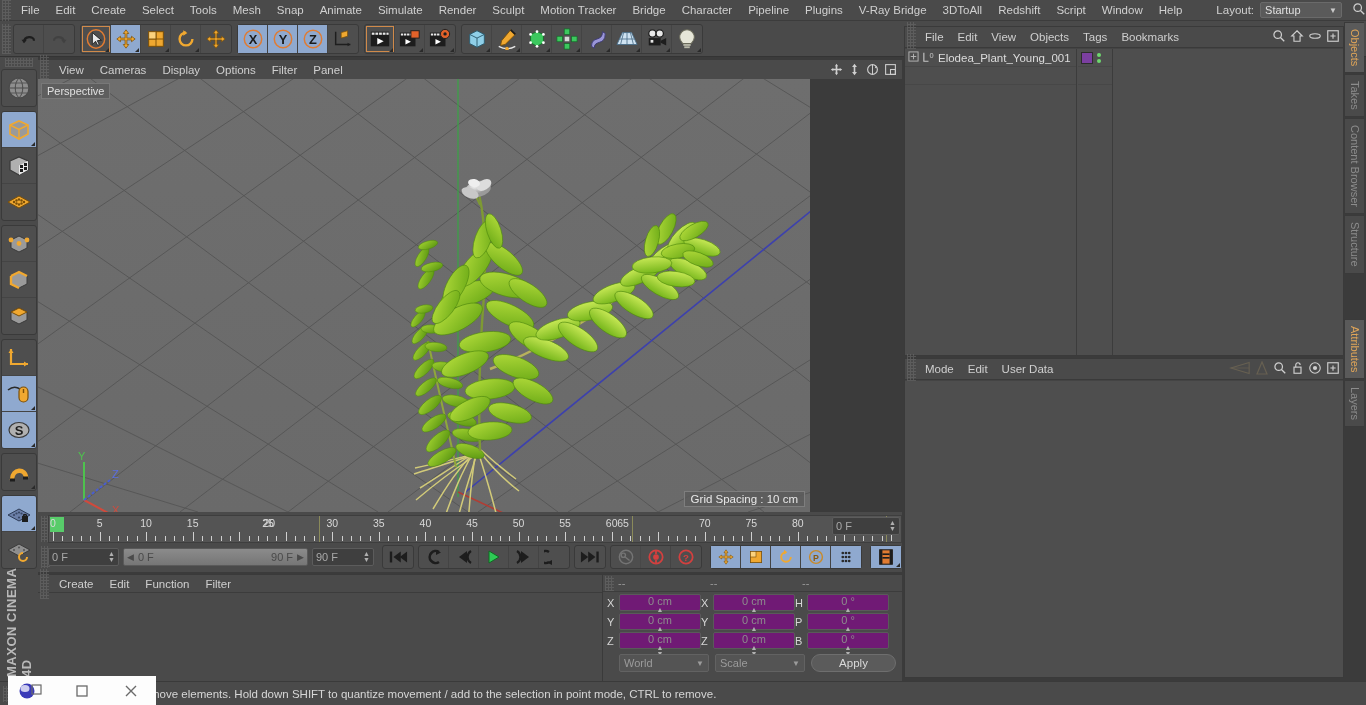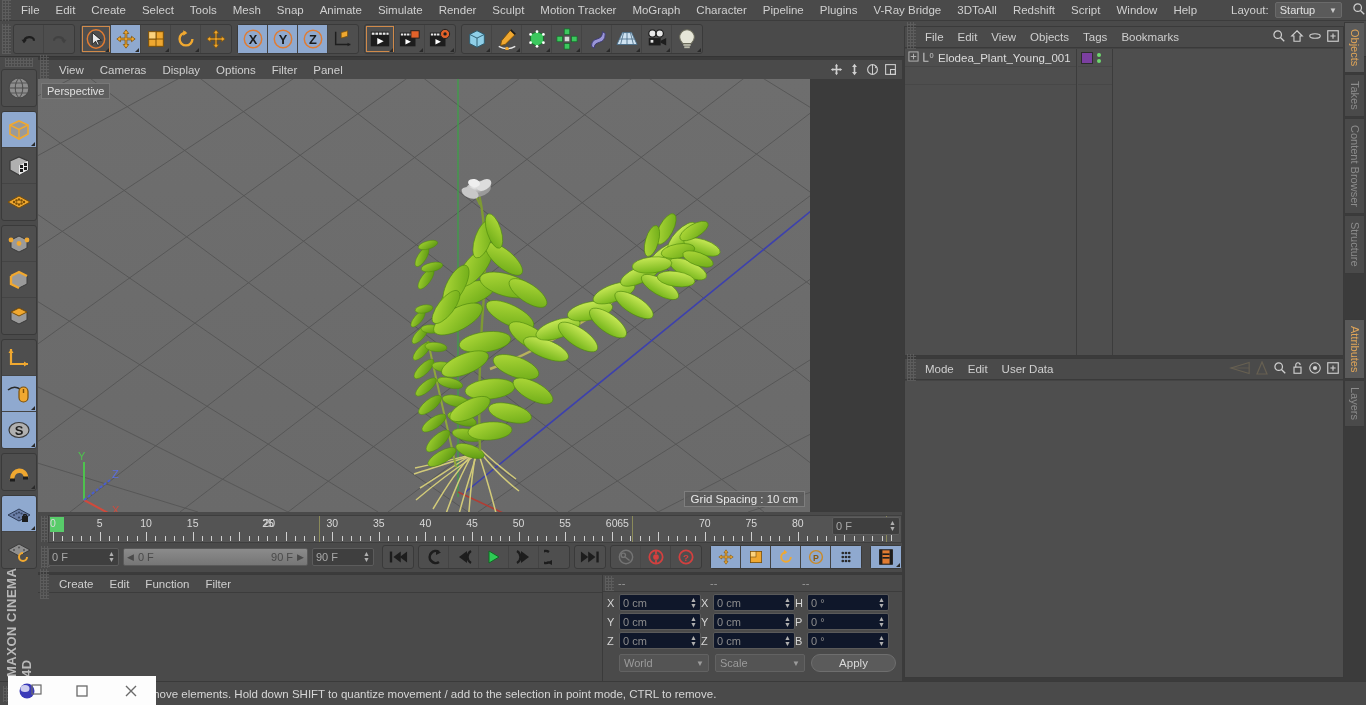--- a/index.html
+++ b/index.html
@@ -150,23 +150,23 @@
 
   
   .coordmgr { position: absolute; left: 602px; top: 574px; width: 300px; height: 107px;
               background: #4a4a4a; border-left: 1px solid #3a3a3a; border-top: 1px solid #3a3a3a; }
   .cm-header { height: 17px; display: flex; align-items: center; border-bottom: 1px solid #3c3c3c;
                font-size: 11px; color: #9a9a9a; }
   .cm-dash { width: 92px; text-align: left; padding-left: 2px; }
   .cm-rows { padding: 2px 4px 0 4px; }
   .cm-row { display: flex; align-items: center; gap: 0; margin-bottom: 2px; }
   .cm-lbl { width: 12px; font-size: 11px; color: #d5d5d5; text-align: left; }
-  .cm-field { width: 82px; height: 17px; background: #0f172a; border: 1px solid #5a5a5a;
+  .cm-field { width: 82px; height: 17px; background: #701a75; border: 1px solid #5a5a5a;
               border-radius: 2px; display: flex; align-items: center; justify-content: space-between;
-              padding: 0 3px; font-size: 11px; color: #8d8d8d; margin-right: 0; }
+              padding: 0 3px; font-size: 11px; color: #8d8d8d; margin-right: 0; flex-direction: column; }
   .cm-bottom { display: flex; align-items: center; gap: 6px; padding: 3px 4px 0 16px; }
   .cm-select { width: 90px; height: 18px; background: #545454; border: 1px solid #626262;
                border-radius: 2px; display: flex; align-items: center; justify-content: space-between;
                padding: 0 4px; font-size: 11px; color: #9b9b9b; }
   .cm-apply { width: 85px; height: 18px; background: #5b5b5b; border: 1px solid #6e6e6e;
               border-radius: 9px; display: flex; align-items: center; justify-content: center;
               font-size: 11.5px; color: #dadada; }
 
   
   .objmgr { position: absolute; left: 904px; top: 26px; width: 440px; height: 330px;
@@ -226,21 +226,21 @@
         <div class="mitem">Create</div>
         <div class="mitem">Select</div>
         <div class="mitem">Tools</div>
         <div class="mitem">Mesh</div>
         <div class="mitem">Snap</div>
         <div class="mitem">Animate</div>
         <div class="mitem">Simulate</div>
         <div class="mitem">Render</div>
         <div class="mitem">Sculpt</div>
         <div class="mitem">Motion Tracker</div>
-        <div class="mitem">MoGraph</div>
+        <div class="mitem">Bridge</div>
         <div class="mitem">Character</div>
         <div class="mitem">Pipeline</div>
         <div class="mitem">Plugins</div>
         <div class="mitem">V-Ray Bridge</div>
         <div class="mitem">3DToAll</div>
         <div class="mitem">Redshift</div>
         <div class="mitem">Script</div>
         <div class="mitem">Window</div>
         <div class="mitem">Help</div>
       </div>

